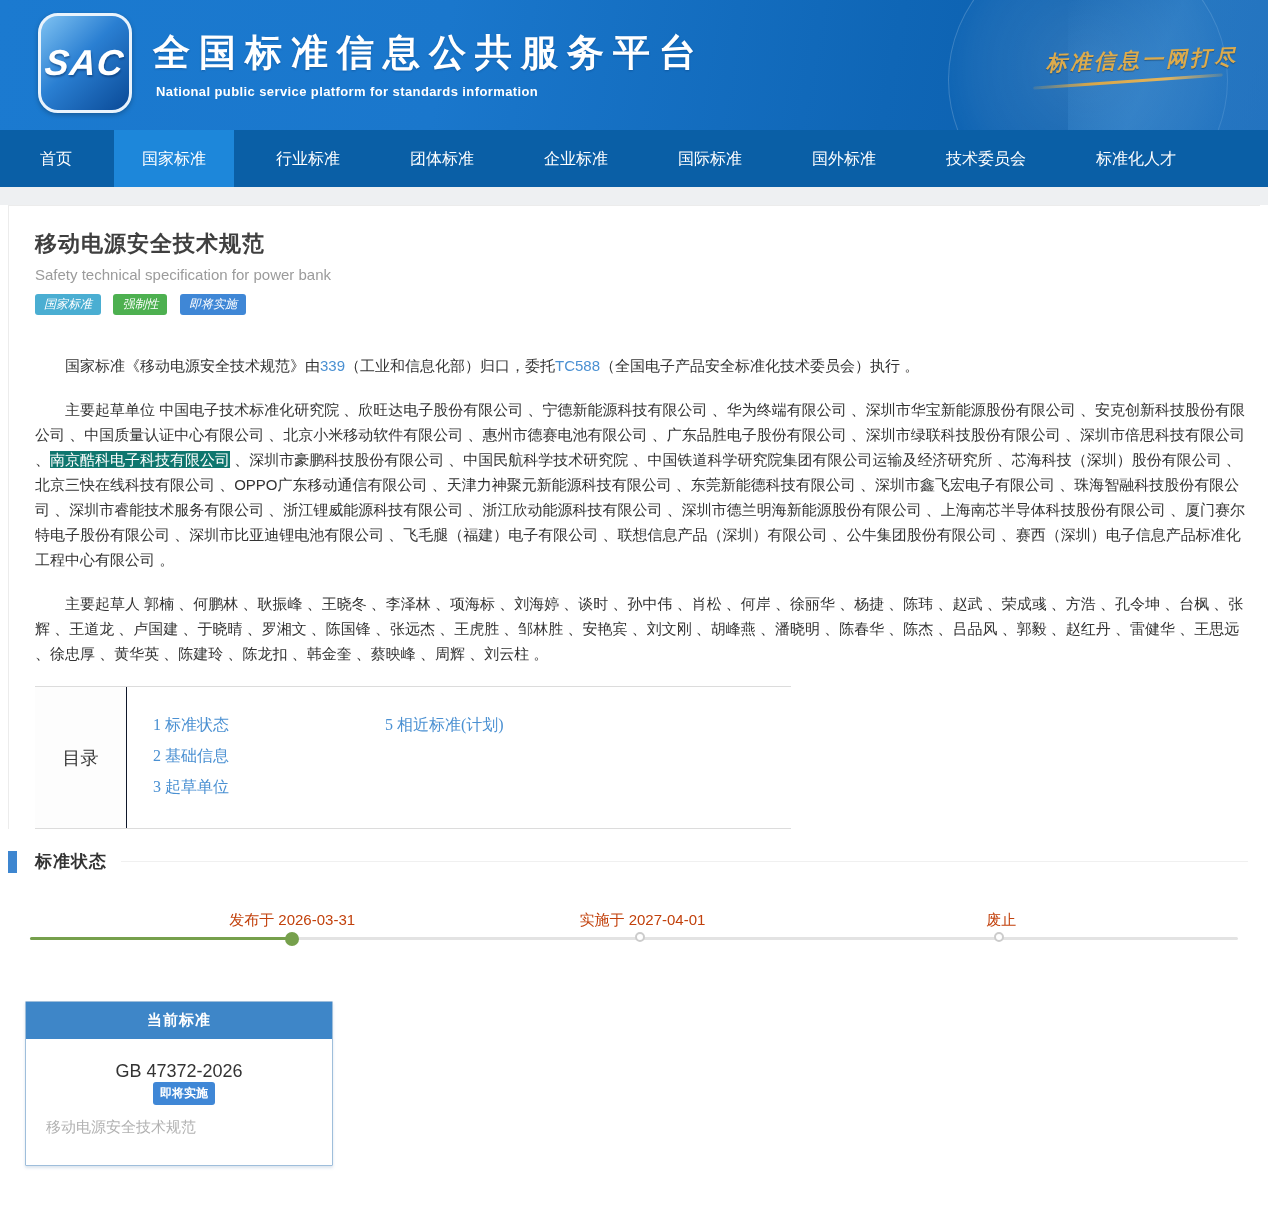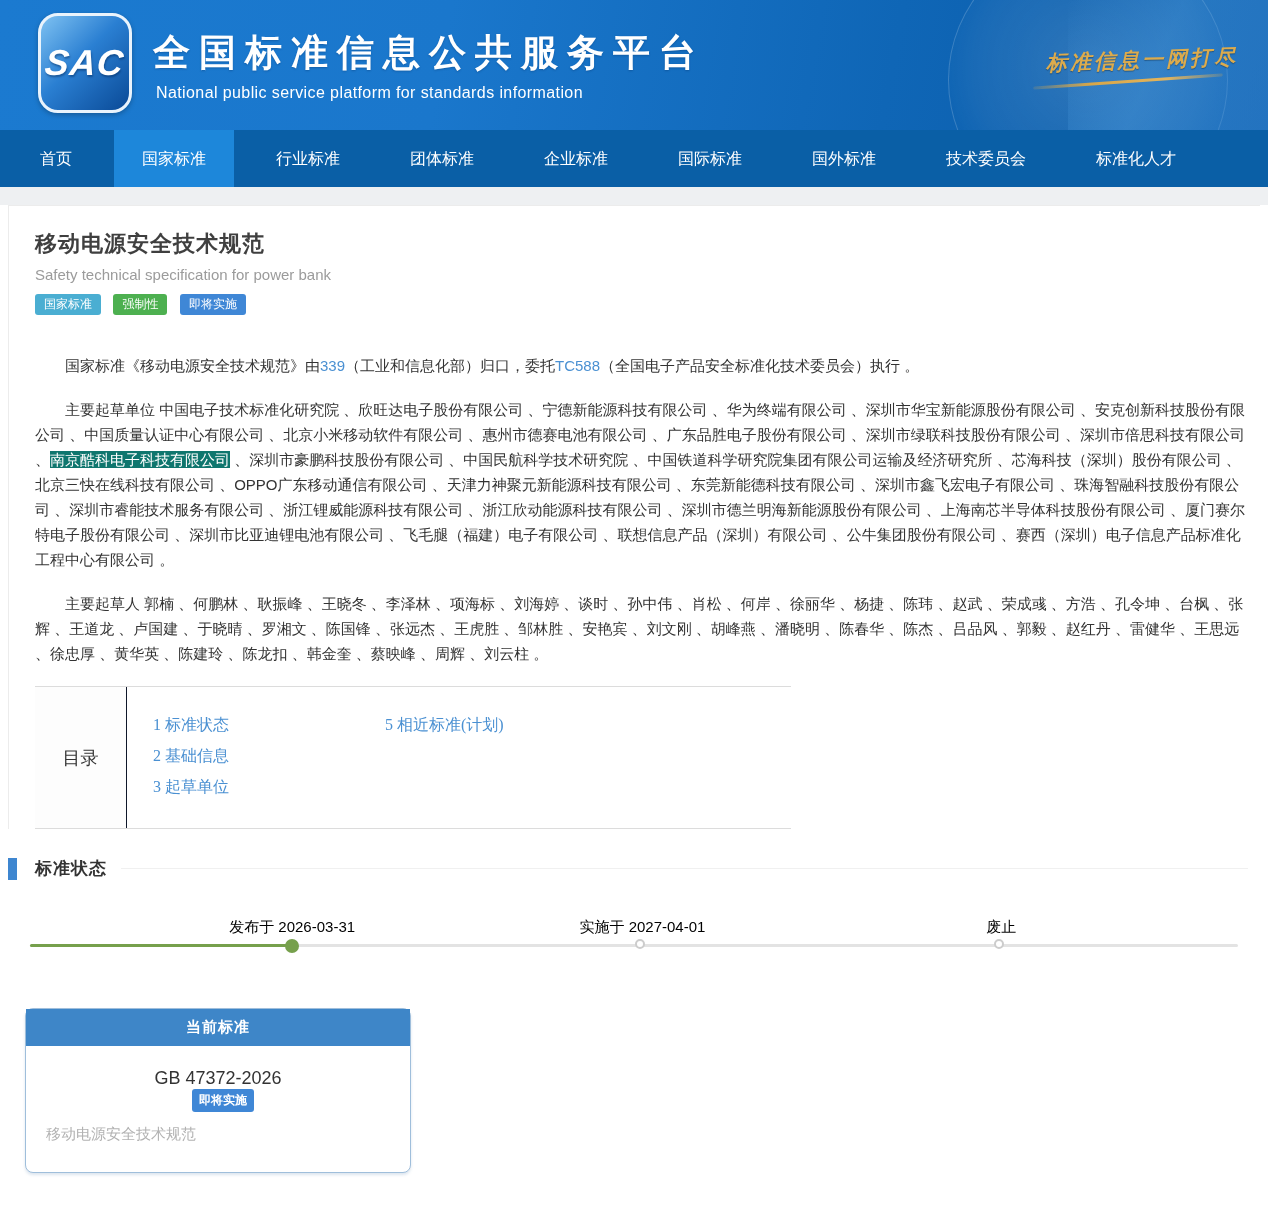--- a/index.html
+++ b/index.html
@@ -14,76 +14,76 @@
     background:radial-gradient(circle at 50% 45%, rgba(255,255,255,0.14) 0%, rgba(255,255,255,0.05) 55%, transparent 72%); }
   .banner .techpatch { position:absolute; right:0; top:0; width:200px; height:130px;
     background:linear-gradient(115deg, transparent 0%, rgba(90,170,235,0.35) 45%, rgba(60,140,215,0.5) 100%); }
   .logo-box { position:absolute; left:38px; top:13px; width:94px; height:100px; border-radius:20px;
     border:3px solid #e9f3fc; background:linear-gradient(135deg,#7fc2f2 0%,#2a7fd2 45%,#0a4a97 100%);
     display:flex; align-items:center; justify-content:center; box-shadow:0 2px 5px rgba(0,0,0,0.25); }
   .logo-box span { color:#fff; font-size:36px; font-weight:bold; font-style:italic; letter-spacing:1px;
     transform:skewX(-6deg); text-shadow:1px 2px 2px rgba(0,40,90,0.45); }
   .banner-title { position:absolute; left:153px; top:28px; color:#fff; font-size:37px; font-weight:bold;
     letter-spacing:9px; text-shadow:0 1px 2px rgba(0,40,90,0.3); }
-  .banner-sub { position:absolute; left:156px; top:84px; color:#fff; font-size:16px; font-weight:400; letter-spacing:0.4px; }
+  .banner-sub { position:absolute; left:156px; top:84px; color:#fff; font-size:13px; font-weight:700; letter-spacing:0.4px; }
   .slogan { position:absolute; right:30px; top:46px; color:#dcab4d; font-size:21px; font-weight:bold; font-style:italic;
     letter-spacing:3px; transform:rotate(-2deg); text-shadow:0 1px 1px rgba(0,0,0,0.3); }
   .slogan-line { position:absolute; right:45px; top:80px; width:190px; height:3px;
     background:linear-gradient(90deg, rgba(220,171,77,0.15), #d7a648 30%, #e3b45c 70%, rgba(220,171,77,0.2));
     transform:rotate(-4deg); border-radius:2px; }
 
   
   .nav { height:57px; background:#0a5fa6; display:flex; padding-left:12px; }
   .nav-item { line-height:57px; padding:0 28px; margin-right:14px; color:#fff; font-size:16px; cursor:pointer; white-space:nowrap; }
   .nav-item.active { background:#1d87da; }
 
   .grayband { height:18px; background:#eef0f2; }
 
   
   .content-panel { margin:0 8px; background:#fff; border-left:1px solid #ececec; border-top:1px solid #ececec;
     padding:23px 14px 0 26px; }
   .std-title { font-size:22px; color:#3f3f3f; font-weight:600; letter-spacing:1px; }
   .std-title-en { font-size:15px; color:#9b9b9b; margin-top:7px; }
-  .tags { margin-top:11px; }
+  .tags { margin-top:11px;font-style:italic; }
   .tag { display:inline-block; font-size:12px; color:#fff; padding:3px 9px; border-radius:3px; margin-right:8px; line-height:1.25; }
   .tag-cyan { background:#4aaed2; }
   .tag-green { background:#4db050; }
   .tag-blue { background:#3f87d6; }
 
   .paras { margin-top:38px; }
   .paras p { font-size:15px; color:#333; line-height:25px; text-indent:2em; margin-bottom:19px; }
   .link { color:#4a90d2; cursor:pointer; text-decoration:none; }
   .hl { background:#0f766e; color:#fff; }
 
   
   .toc { display:flex; width:756px; border-top:1px solid #dcdcdc; border-bottom:1px solid #dcdcdc; margin-top:20px; }
   .toc-label { width:92px; display:flex; align-items:center; justify-content:center; font-size:18px; color:#333;
     border-right:1px solid #0f172a; background:#fdfdfd; }
   .toc-cols { display:flex; padding:22px 0 26px 26px;font-family:Liberation Serif, serif; }
   .toc-col1 { width:232px; }
   .toc-item { font-size:16px; color:#4a90d2; line-height:31px; cursor:pointer; }
 
   
-  .section-head { display:flex; align-items:center; margin:28px 20px 0 8px; }
+  .section-head { display:flex; align-items:center; margin:21px 20px 0 8px; }
   .section-marker { width:9px; height:22px; background:#3e86d0; }
   .section-title { font-size:17px; font-weight:bold; color:#333; margin-left:18px; letter-spacing:1px; }
   .section-line { flex:1; height:1px; background:#f0f0f0; margin-left:14px; }
 
   .timeline { position:relative; margin:26px 30px 0 30px; height:72px; }
   .tl-line { position:absolute; left:0; right:0; top:38px; height:3px; background:#e3e3e3; border-radius:2px; }
   .tl-green { position:absolute; left:0; top:38px; width:21.7%; height:3px; background:#76a04c; border-radius:2px; }
-  .tl-label { position:absolute; top:12px; transform:translateX(-50%); font-size:15px; color:#000000; white-space:nowrap; }
+  .tl-label { position:absolute; top:12px; transform:translateX(-50%); font-size:15px; color:#c2410c; white-space:nowrap; }
   .tl-dot { position:absolute; border-radius:50%; }
   .tl-dot.done { width:14px; height:14px; background:#76a04c; top:32.5px; }
   .tl-dot.todo { width:10px; height:10px; background:#fff; border:2px solid #ccc; top:32.5px; }
   .p1 { left:21.7%; } .p2 { left:50.7%; } .p3 { left:80.4%; }
   .tl-dot.p1 { margin-left:-7px; } .tl-dot.p2, .tl-dot.p3 { margin-left:-7px; }
 
   
-  .card { width:386px; margin:30px 0 0 25px; border:1px solid #9fbedb; border-radius:8px; background:#fff;
+  .card { width:308px; margin:30px 0 0 25px; border:1px solid #9fbedb; border-radius:1px; background:#fff;
     box-shadow:0 2px 3px rgba(60,110,160,0.18); }
   .card-head { height:37px; background:#3e86c8; color:#fff; font-size:15px; font-weight:bold;
     display:flex; align-items:center; justify-content:center; letter-spacing:1px; }
   .card-body { padding:22px 20px 28px 20px; }
   .card-code-row { display:flex; align-items:center;flex-direction:column; }
   .card-code { font-size:18px; color:#333; }
   .badge { background:#3f87d6; color:#fff; font-size:12px; font-weight:bold; padding:3px 7px; border-radius:3px; margin-left:10px; }
   .card-name { margin-top:13px; font-size:15px; color:#b2b2b2; }
 </style>
 </head>

